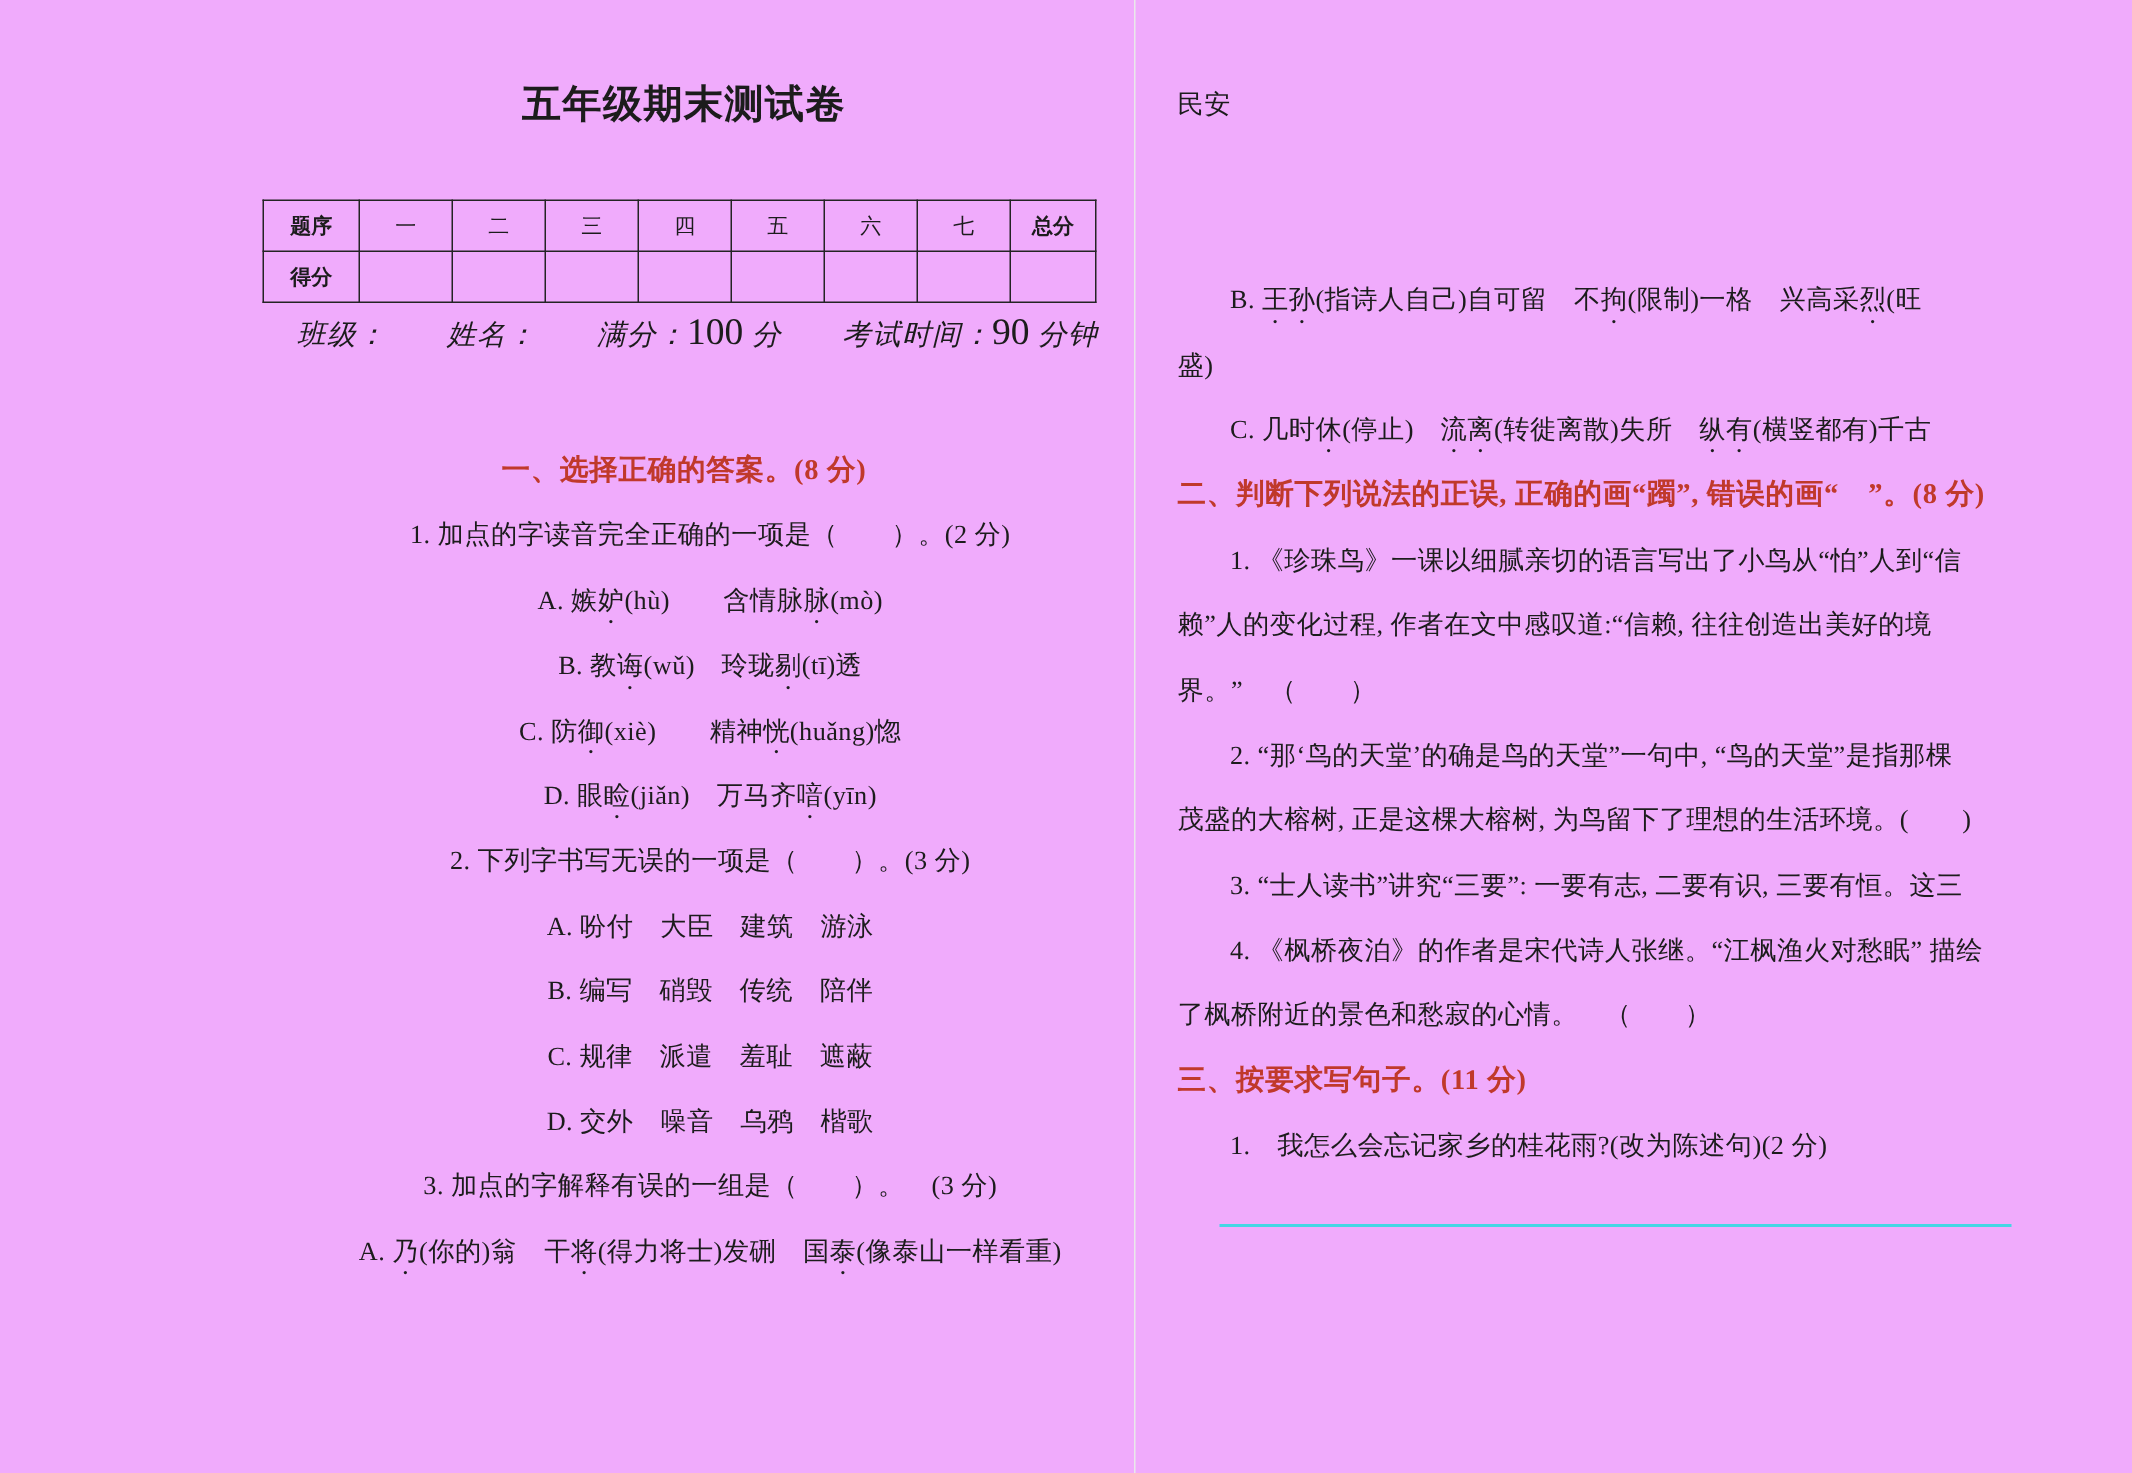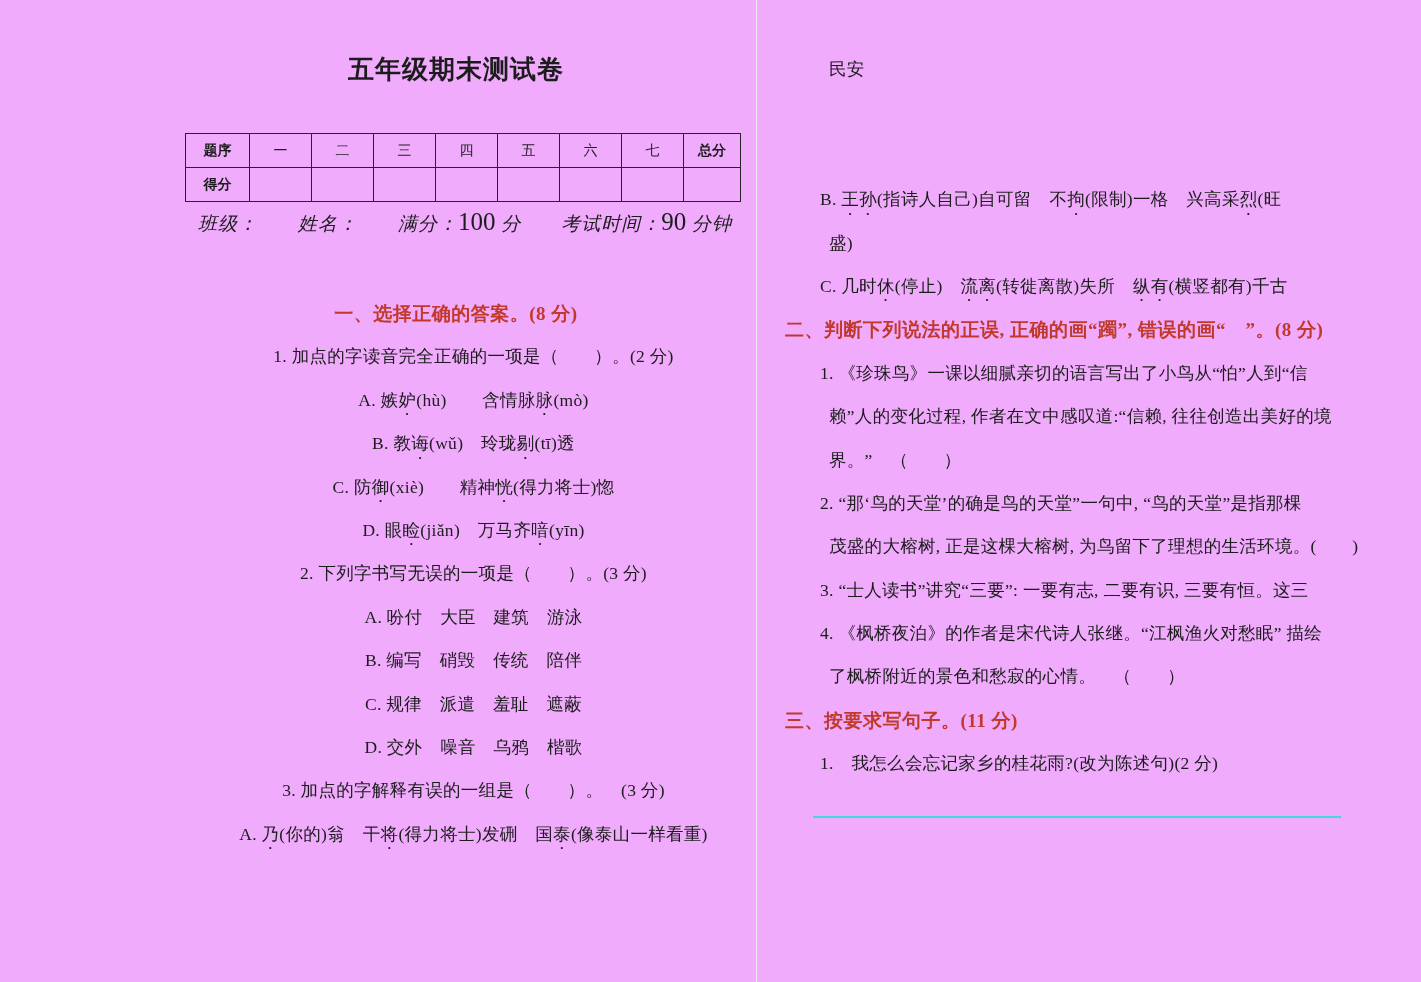--- a/index.html
+++ b/index.html
@@ -16,21 +16,21 @@
     background:#e9e9e9;
   }
   
   .col-left{position:absolute;left:170px;top:0;width:572px;}
   .paper-title{
     position:absolute;top:52px;left:0;width:100%;
     text-align:center;font-size:26px;font-weight:bold;
     letter-spacing:1px;line-height:36px;
   }
   .score-table{
-    position:absolute;top:133px;left:15px;
+    position:absolute;top:133px;left:5px;
     border-collapse:collapse;table-layout:fixed;
   }
   .score-table td{
     border:1.5px solid #242424;
     height:33px;text-align:center;vertical-align:middle;
     font-size:14px;padding:0;
   }
   .score-table td.lbl{font-weight:bold;width:63px;}
   .score-table td.mid{width:61px;font-weight:normal;}
   .score-table td.tot{width:56px;font-weight:bold;}
@@ -44,21 +44,21 @@
   .lines{position:absolute;left:0;width:572px;}
   .lines-left{top:292px;text-align:center;}
   .col-right{position:absolute;left:785px;top:0;width:572px;}
   .lines-right{top:48px;}
   .line{
     height:43.4px;line-height:43.4px;
     font-size:17.5px;white-space:nowrap;
     letter-spacing:0.3px;
   }
   .line.item{padding-left:35px;}
-  .line.cont{padding-left:0;margin-left:44px;}
+  .line.cont{padding-left:0;}
   .line.section{
     color:var(--accent-red,#c0392b);
     font-size:19px;font-weight:600;letter-spacing:0.5px;
   }
   .line.blank{}
   .line.answer_line{position:relative;}
   .rule{
     position:absolute;left:28px;top:30px;width:528px;height:0;
     border-top:2px solid var(--rule-cyan,#45d6e4);
   }
@@ -105,21 +105,21 @@
         </tbody>
     </table>
 
     <div class="info-line" id="info-line"><span>班级：　　</span><span>姓名：　　</span><span>满分：</span><span class="big">100</span><span> 分　　</span><span>考试时间：</span><span class="big">90</span><span> 分钟</span></div>
 
     <div class="lines lines-left" id="lines-left">
         <div class="line section"><span>一、选择正确的答案。(8 分)</span></div>
         <div class="line item"><span>1. 加点的字读音完全正确的一项是（　　）。(2 分)</span></div>
         <div class="line item"><span>A. 嫉</span><span class="dot">妒</span><span>(hù)　　含情脉</span><span class="dot">脉</span><span>(mò)</span></div>
         <div class="line item"><span>B. 教</span><span class="dot">诲</span><span>(wǔ)　玲珑</span><span class="dot">剔</span><span>(tī)透</span></div>
-        <div class="line item"><span>C. 防</span><span class="dot">御</span><span>(xiè)　　精神</span><span class="dot">恍</span><span>(得力将士)惚</span></div>
+        <div class="line item"><span>C. 防</span><span class="dot">御</span><span>(xiè)　　精神</span><span class="dot">恍</span><span>(huǎng)惚</span></div>
         <div class="line item"><span>D. 眼</span><span class="dot">睑</span><span>(jiǎn)　万马齐</span><span class="dot">喑</span><span>(yīn)</span></div>
         <div class="line item"><span>2. 下列字书写无误的一项是（　　）。(3 分)</span></div>
         <div class="line item"><span>A. 吩付　大臣　建筑　游泳</span></div>
         <div class="line item"><span>B. 编写　硝毁　传统　陪伴</span></div>
         <div class="line item"><span>C. 规律　派遣　羞耻　遮蔽</span></div>
         <div class="line item"><span>D. 交外　噪音　乌鸦　楷歌</span></div>
         <div class="line item"><span>3. 加点的字解释有误的一组是（　　）。　(3 分)</span></div>
         <div class="line item"><span>A. </span><span class="dot">乃</span><span>(你的)翁　干</span><span class="dot">将</span><span>(得力将士)发硎　国</span><span class="dot">泰</span><span>(像泰山一样看重)</span></div>
       </div>
   </div>

